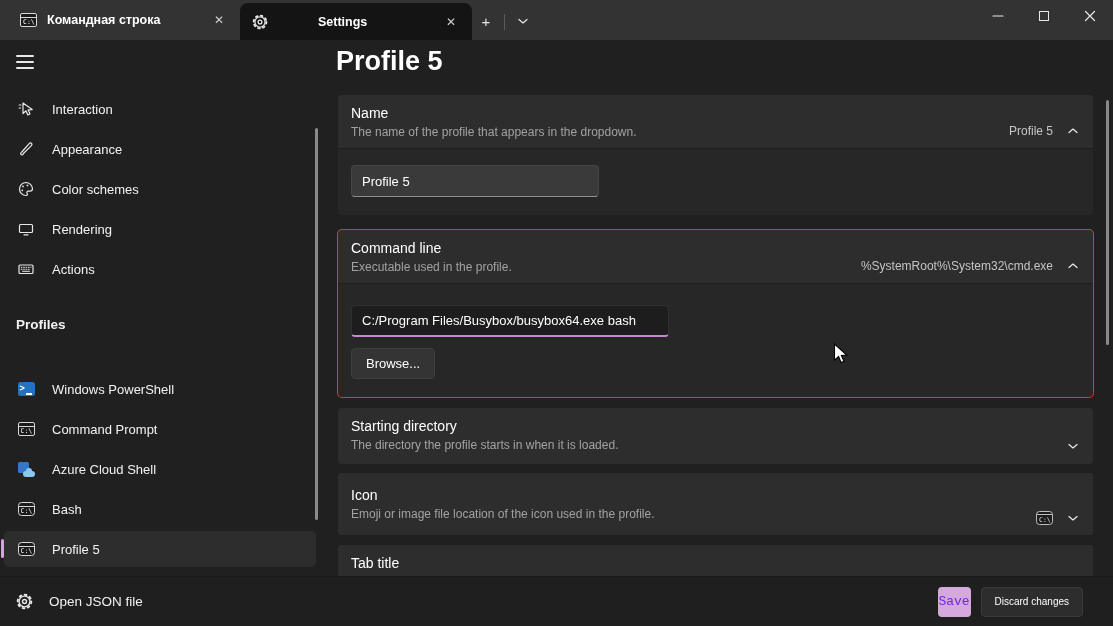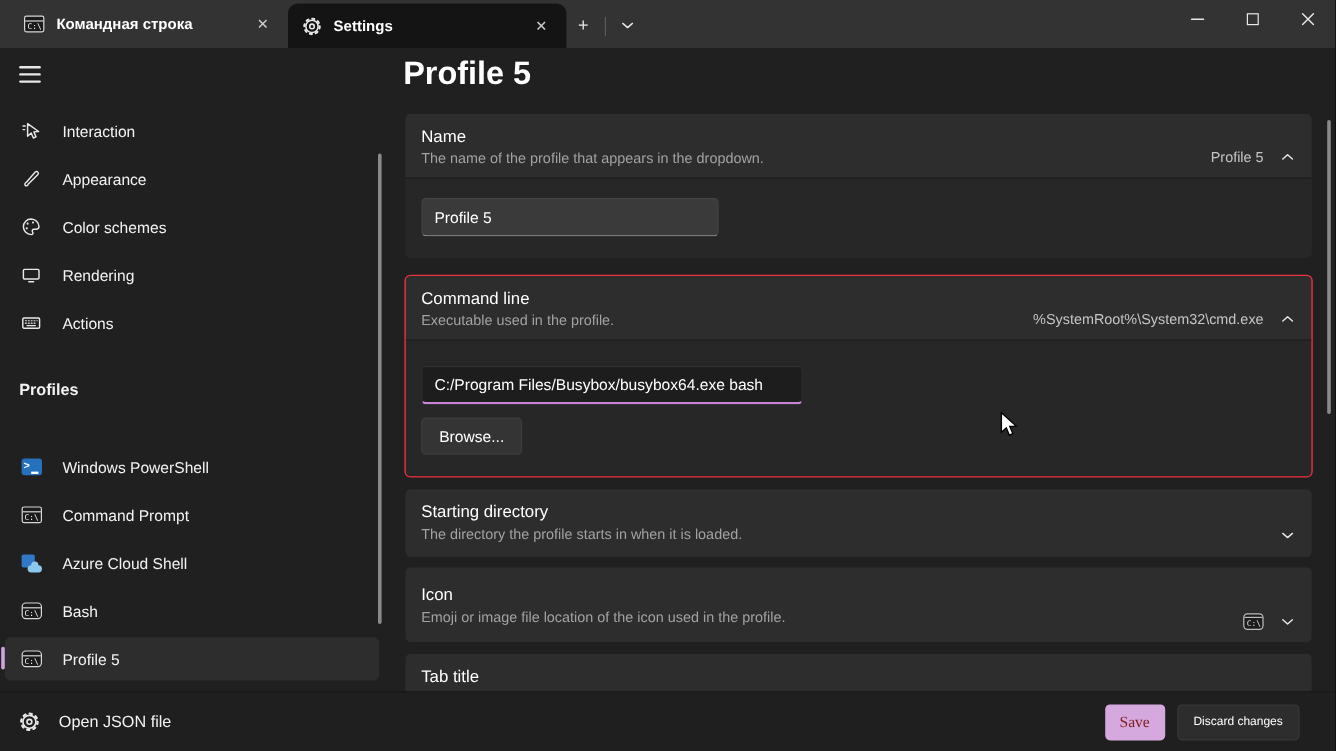--- a/index.html
+++ b/index.html
@@ -4,21 +4,21 @@
 <style>
   * { box-sizing: border-box; margin: 0; padding: 0; }
   html,body { background:#000; }
   body { font-family: "Liberation Sans", "DejaVu Sans", sans-serif; }
   .window { position:relative; width:1113px; height:626px; background:#202020; overflow:hidden; color:#fff; }
 
   
   .titlebar { position:absolute; left:0; top:0; width:1113px; height:40px; background:#333333; display:flex; align-items:flex-end; }
   .tab { position:relative; display:flex; align-items:center; height:34px; width:232px; padding:0 10px 0 12px; margin-bottom:3px; border-radius:6px; cursor:default; }
   .tab.inactive { background:transparent; margin-left:8px; }
-  .tab.active { background:#141414; height:37px; margin-bottom:0; border-radius:8px 8px 0 0; }
+  .tab.active { background:#141414; height:37px; margin-bottom:0; border-radius:8px 8px 0 0;gap:40px; }
   .tab .tlabel { font-size:12.5px; font-weight:600; color:#fff; margin-left:10px; flex:1; white-space:nowrap; overflow:hidden; }
   .tab .tclose { width:22px; height:22px; display:flex; align-items:center; justify-content:center; color:#cfcfcf; font-size:12px; border-radius:4px; }
   .tabbar-btn { width:28px; height:26px; display:flex; align-items:center; justify-content:center; color:#e6e6e6; font-size:15px; margin-bottom:6px; border-radius:4px; }
   .tab-divider { width:1px; height:16px; background:#5a5a5a; margin:0 4px 10px 4px; }
   .caption-btns { position:absolute; right:0; top:0; height:32px; display:flex; }
   .cap-btn { width:46px; height:32px; display:flex; align-items:center; justify-content:center; color:#e8e8e8; font-size:13px; }
   .max-box { width:10px; height:10px; border:1.2px solid #e8e8e8; }
 
   
   .cmdico { width:17px; height:14px; border:1px solid #d8d8d8; border-radius:2px; background:#1b1b1b; position:relative; flex:none; }
@@ -66,21 +66,21 @@
   .txt { font-family:"Liberation Sans","DejaVu Sans",sans-serif; font-size:13px; color:#fff; background:#3a3a3a; border:1px solid #454545; border-bottom:1px solid #8f8f8f; border-radius:4px; padding:0 10px; height:32px; outline:none; }
   .txt.focus { background:#1d1d1d; border:1px solid #303030; border-bottom:2px solid #ca84d6; }
   .btn { font-family:inherit; font-size:13px; color:#fff; background:#343434; border:1px solid #3e3e3e; border-radius:4px; height:31px; padding:0 14px; }
   .main-scroll { position:absolute; right:4px; top:60px; width:3px; height:245px; background:#8a8a8a; border-radius:2px; }
 
   
   .footer { position:absolute; left:0; top:576px; width:1113px; height:50px; background:#1f1f1f; border-top:1px solid #191919; display:flex; align-items:center; }
   .openjson { display:flex; align-items:center; margin-left:16px; gap:16px; }
   .openjson .ojlabel { font-size:13.5px; color:#f2f2f2; }
   .footer .spacer { flex:1; }
-  .btn-save { font-family:Liberation Serif, serif; font-size:13px; color:#7f1d1d; background:#d5a8de; border:none; border-radius:4px; height:30px; width:50px; margin-right:10px; }
+  .btn-save { font-family:Liberation Mono, monospace; font-size:13px; color:#6d28d9; background:#d5a8de; border:none; border-radius:4px; height:30px; width:33px; margin-right:10px; }
   .btn-discard { font-family:inherit; font-size:10px; color:#fff; background:#2d2d2d; border:1px solid #383838; border-radius:4px; height:30px; padding:0 13px; margin-right:30px; }
 
   .cursor { position:absolute; left:833px; top:343px; z-index:50; pointer-events:none; }
 </style>
 </head>
 <body>
 
 <div class="window">
 
   <div class="titlebar">

